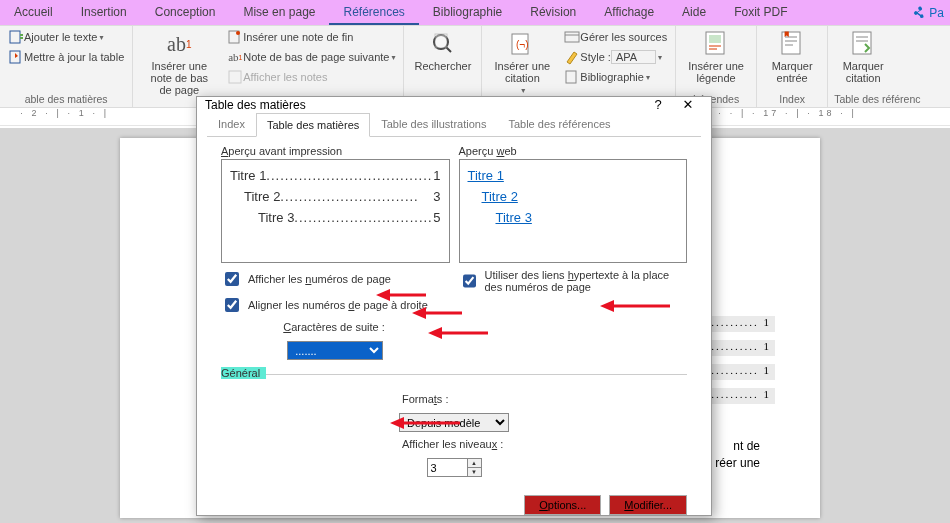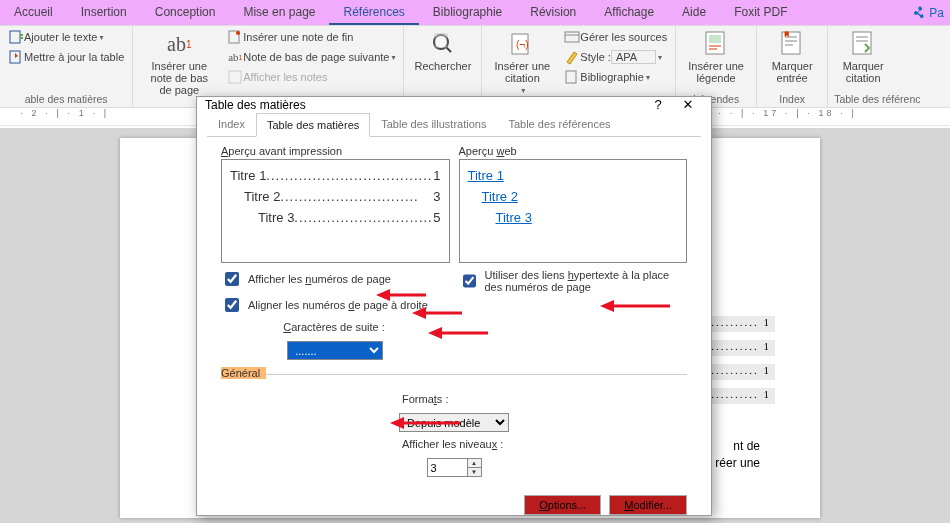--- a/index.html
+++ b/index.html
@@ -60,21 +60,21 @@
   .field-label { width: 104px; }
   select, input[type=text] { font-size: 11px; border: 1px solid #888; padding: 1px 3px; height: 19px; }
   .sel-leader { width: 96px; background: #0a62c9; color: #fff; }
   .sel-format { width: 110px; }
   .spin { display: flex; align-items: stretch; }
   .spin input { width: 40px; border-right: none; }
   .spin-btns { display: flex; flex-direction: column; border: 1px solid #888; }
   .spin-btns div { width: 13px; height: 8.5px; font-size: 6px; line-height: 8px; text-align: center; background: #f0f0f0; border-bottom: 1px solid #888; cursor: pointer; }
   .spin-btns div:last-child { border-bottom: none; }
   .fieldset-line { border-top: 1px solid #ccc; margin: 14px 0 6px; position: relative; }
-  .fieldset-line span { position: absolute; top: -8px; left: 0; background: #fdba74; padding-right: 6px; font-size: 11px; }
+  .fieldset-line span { position: absolute; top: -8px; left: 0; background: #5eead4; padding-right: 6px; font-size: 11px; }
   .dlg-buttons-mid { display: flex; justify-content: flex-end; gap: 8px; margin-top: 18px; }
   .dlg-buttons-bottom { display: flex; justify-content: flex-end; gap: 8px; padding: 10px 14px; }
   button.dlg-btn { font-size: 11px; padding: 3px 14px; background: #b91c1c; border: 1px solid #aaa; cursor: pointer; min-width: 72px; }
 
   
   .arrow { position: absolute; pointer-events: none; }
   .arrow-line { stroke: #e81123; stroke-width: 3; }
   .arrow-head { fill: #e81123; }
 </style>
 </head>

